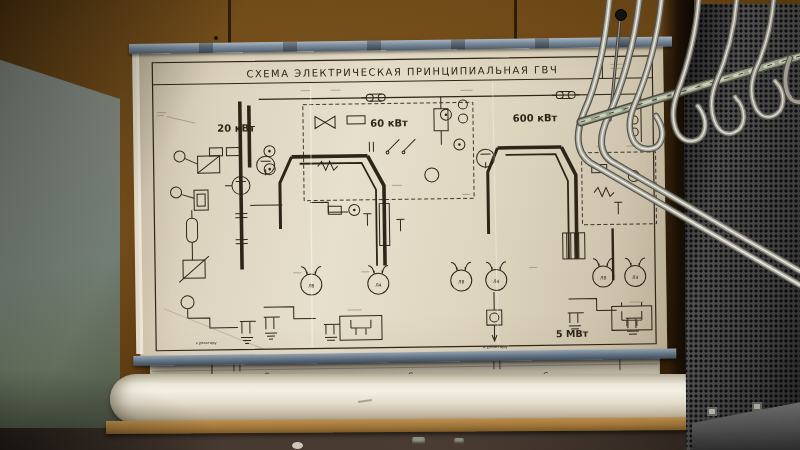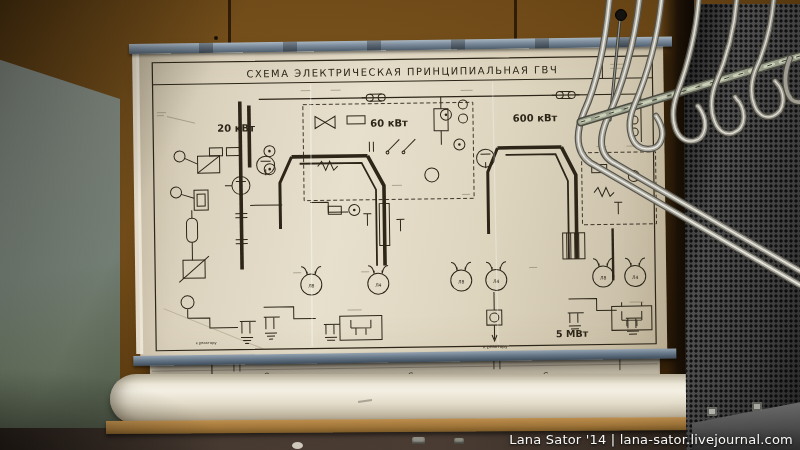--- a/index.html
+++ b/index.html
@@ -333,14 +333,13 @@
         <path d="M 774,-4 C 772,24 766,47 755,71 C 746,98 757,122 773,116 C 785,111 787,93 775,81" stroke="#dadad2" stroke-width="1.4"></path>
       </g>
       <g>
         <path d="M 790,58 C 780,84 788,104 800,102" stroke="#504e44" stroke-width="6"></path>
         <path d="M 790,58 C 780,84 788,104 800,102" stroke="#a09d93" stroke-width="3.8"></path>
       </g>
     </g>
   </svg>
 
   <div id="vignette" class="abs"></div>
-  <div id="watermark" class="abs">Lana Sator '14 | lana-sator.livejournal.com</div>
 </div>
 
 </body></html>

